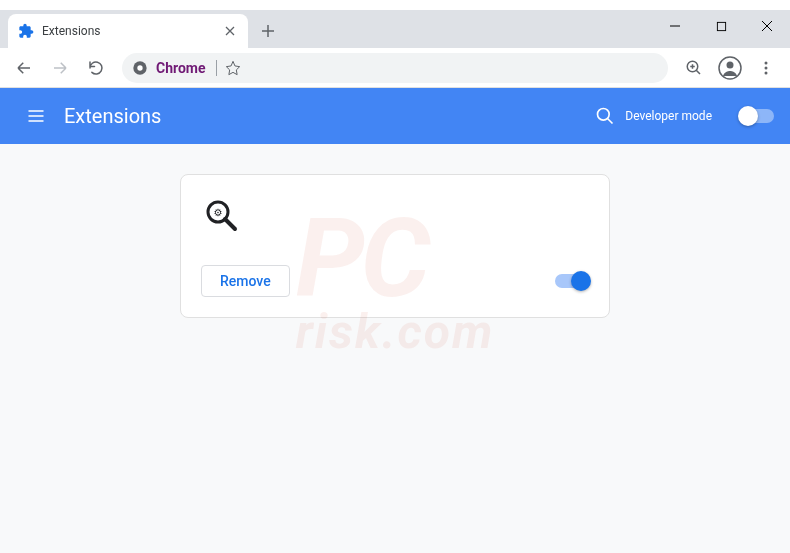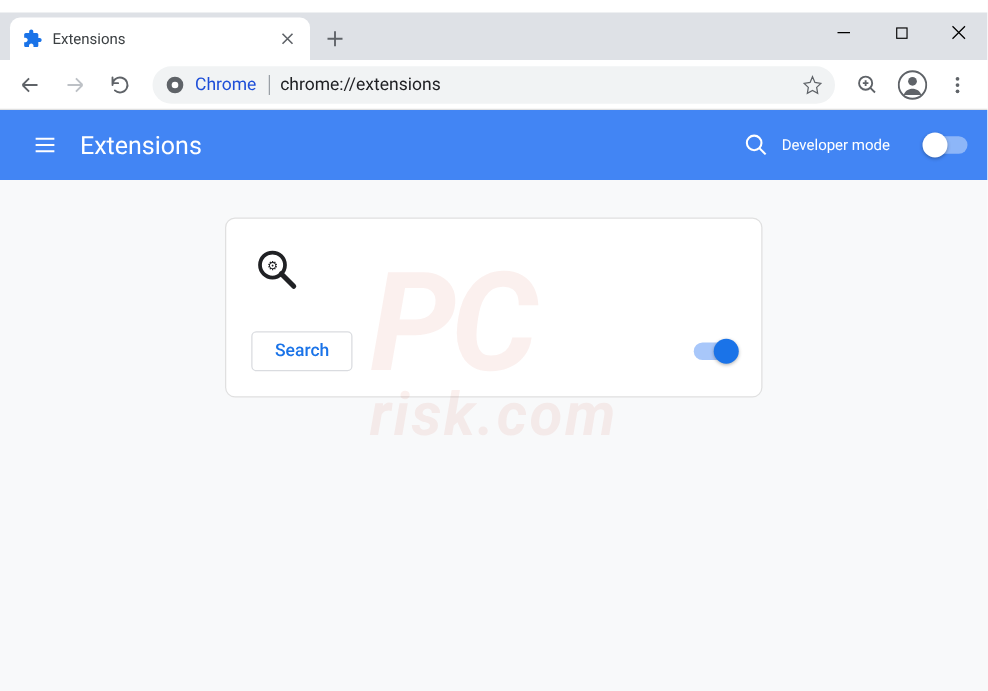--- a/index.html
+++ b/index.html
@@ -17,21 +17,21 @@
 .newtab { width: 28px; height: 28px; display: flex; align-items: center; justify-content: center; color: #5f6368; cursor: pointer; margin-left: 6px; margin-bottom: 3px; border-radius: 50%; }
 .window-controls { position: absolute; right: 0; top: 0; height: 32px; display: flex; }
 .win-btn { width: 46px; height: 32px; display: flex; align-items: center; justify-content: center; color: #000; cursor: pointer; }
 
 
 .toolbar { height: 40px; background: #fff; display: flex; align-items: center; padding: 0 8px; border-bottom: 1px solid #e0e0e0; gap: 4px; }
 .nav-btn { width: 32px; height: 32px; display: flex; align-items: center; justify-content: center; color: #5f6368; border-radius: 50%; cursor: pointer; }
 .nav-btn.disabled { color: #bdc1c6; cursor: default; }
 .omnibox { flex: 1; height: 30px; background: #f1f3f4; border-radius: 15px; display: flex; align-items: center; padding: 0 10px; margin: 0 6px; gap: 8px; }
 .omni-icon { width: 16px; height: 16px; color: #5f6368; }
-.omni-label { color: #1d4ed8; font-size: 14px; border-right: 1px solid #9aa0a6; padding-right: 10px; }
+.omni-label { color: #701a75; font-size: 14px; border-right: 1px solid #9aa0a6; padding-right: 10px; font-weight: bold; }
 .omni-url { color: #202124; font-size: 14px; flex: 1; }
 .omni-star { width: 16px; height: 16px; color: #5f6368; cursor: pointer; }
 .tb-right { display: flex; align-items: center; gap: 4px; }
 .tb-icon { width: 32px; height: 32px; display: flex; align-items: center; justify-content: center; color: #5f6368; border-radius: 50%; cursor: pointer; }
 
 
 .ext-header { height: 56px; background: #4285f4; color: #fff; display: flex; align-items: center; padding: 0 16px; }
 .menu-btn { width: 40px; height: 40px; display: flex; align-items: center; justify-content: center; cursor: pointer; border-radius: 50%; }
 .ext-title { font-size: 20px; margin-left: 8px; flex: 1; font-weight: 400; }
 .search-btn { width: 40px; height: 40px; display: flex; align-items: center; justify-content: center; cursor: pointer; }
@@ -117,21 +117,20 @@
       </svg>
   </div>
   <div class="omnibox">
     <span class="omni-icon">
       <svg width="16" height="16" viewBox="0 0 24 24">
           <circle cx="12" cy="12" r="10" fill="#5f6368"></circle>
           <circle cx="12" cy="12" r="4" fill="#fff"></circle>
         </svg>
     </span>
     <span class="omni-label">Chrome</span>
-    <span class="omni-url">chrome://extensions</span>
     <span class="omni-star">
       <svg width="16" height="16" viewBox="0 0 24 24" fill="none">
           <path d="M12 2l2.9 6.9L22 10l-5 4.9 1.2 7.1L12 18.5 5.8 22 7 14.9 2 10l7.1-1.1z" stroke="#5f6368" stroke-width="1.5"></path>
         </svg>
     </span>
   </div>
   <div class="tb-right">
     <div class="tb-icon">
       <svg width="18" height="18" viewBox="0 0 24 24" fill="none">
           <circle cx="10" cy="10" r="7" stroke="#5f6368" stroke-width="2"></circle>
@@ -179,21 +178,21 @@
     <div class="card-top">
       <div class="card-icon">
         <svg width="36" height="36" viewBox="0 0 36 36">
             <circle cx="15" cy="15" r="10" fill="none" stroke="#202124" stroke-width="3"></circle>
             <path d="M22 22 L32 32" stroke="#202124" stroke-width="4" stroke-linecap="round"></path>
             <text x="15" y="19" text-anchor="middle" font-size="10" fill="#202124">⚙</text>
           </svg>
       </div>
     </div>
     <div class="card-bottom">
-      <button class="card-btn">Search</button>
+      <button class="card-btn">Remove</button>
       <div class="spacer"></div>
       <div class="card-toggle">
         <div class="card-toggle-knob"></div>
       </div>
     </div>
   </div>
 </div>
 
 <div class="watermark">
   <span>PC</span>

